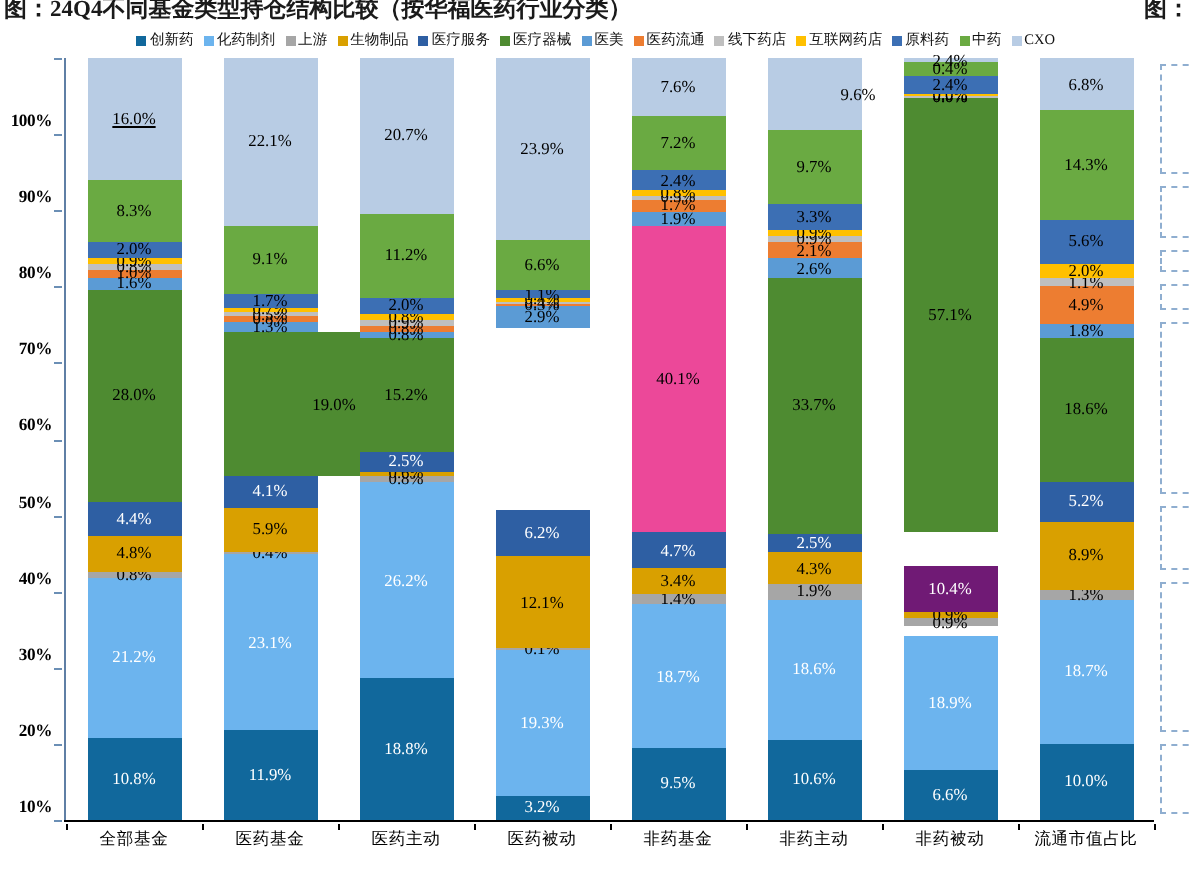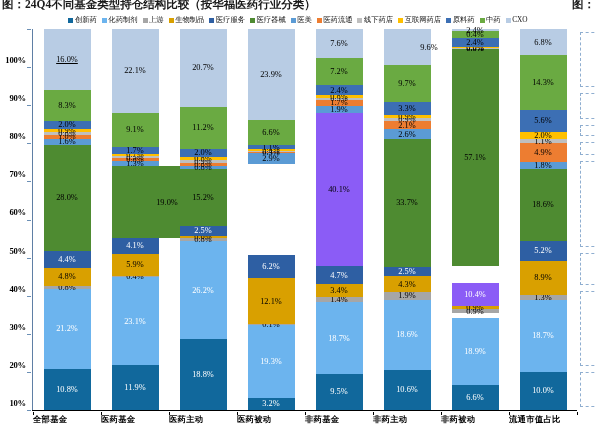--- a/index.html
+++ b/index.html
@@ -65,22 +65,22 @@
     overflow:visible;
   }
   .seg span{
     font-size:8.4px;line-height:9px;white-space:nowrap;
     font-family:"Liberation Serif","DejaVu Serif",serif;
   }
   .xlabels{
     position:absolute;left:33px;top:383px;width:544px;height:14px;
   }
   .xlab{
-    position:absolute;top:2px;
-    font-size:8.3px;font-weight:bold;color:#000;white-space:nowrap;
+    position:absolute;top:2px;text-align:center;
+    font-size:8.3px;font-weight:normal;color:#000;white-space:nowrap;
     letter-spacing:0.3px;
   }
   .xtick{position:absolute;top:0;width:1px;height:3px;background:#000;}
   
   #annots{position:absolute;right:0;top:29px;width:22px;height:381px;}
   .brk{
     position:absolute;right:-4px;width:20px;
     border:1.2px dashed #8faed0;border-right:none;
     box-sizing:border-box;
   }
@@ -345,21 +345,21 @@
         </div>
         <div class="seg" style="height: 5.33934px; bottom: 107.55px; top: auto; background: rgb(166, 166, 166);">
           <span style="color: rgb(0, 0, 0);">1.4%</span>
         </div>
         <div class="seg" style="height: 12.967px; bottom: 112.889px; top: auto; background: rgb(217, 160, 0);">
           <span style="color: rgb(0, 0, 0);">3.4%</span>
         </div>
         <div class="seg" style="height: 17.9249px; bottom: 125.856px; top: auto; background: rgb(46, 95, 163);">
           <span style="color: rgb(255, 255, 255);">4.7%</span>
         </div>
-        <div class="seg" style="height: 152.934px; bottom: 143.781px; top: auto; background: #8b5cf6;">
+        <div class="seg" style="height: 152.934px; bottom: 143.781px; top: auto; background: #ec4899;">
           <span style="color: rgb(0, 0, 0);">40.1%</span>
         </div>
         <div class="seg" style="height: 7.24625px; bottom: 296.715px; top: auto; background: rgb(91, 155, 213);">
           <span style="color: rgb(0, 0, 0);">1.9%</span>
         </div>
         <div class="seg" style="height: 6.48348px; bottom: 303.961px; top: auto; background: rgb(237, 125, 49);">
           <span style="color: rgb(0, 0, 0);">1.7%</span>
         </div>
         <div class="seg" style="height: 1.90691px; bottom: 310.444px; top: auto; background: rgb(191, 191, 191);">
           <span style="color: rgb(0, 0, 0);">0.5%</span>
@@ -424,21 +424,21 @@
         </div>
         <div class="seg" style="height: 67px; bottom: 25.146px; top: auto; background: rgb(108, 180, 238);">
           <span style="color: rgb(255, 255, 255);">18.9%</span>
         </div>
         <div class="seg" style="height: 3.429px; bottom: 97.155px; top: auto; background: rgb(166, 166, 166);">
           <span style="color: rgb(0, 0, 0);">0.9%</span>
         </div>
         <div class="seg" style="height: 3.429px; bottom: 100.584px; top: auto; background: rgb(217, 160, 0);">
           <span style="color: rgb(0, 0, 0);">0.9%</span>
         </div>
-        <div class="seg" style="height: 23px; bottom: 104.013px; top: auto; background: #8b5cf6;">
+        <div class="seg" style="height: 23px; bottom: 104.013px; top: auto; background: #701a75;">
           <span style="color: rgb(255, 255, 255);">10.4%</span>
         </div>
         <div class="seg" style="height: 217.551px; bottom: 143.637px; top: auto; background: rgb(78, 139, 49);">
           <span style="color: rgb(0, 0, 0);">57.1%</span>
         </div>
         <div class="seg" style="height: 0.381px; bottom: 361.188px; top: auto; background: rgb(91, 155, 213);">
           <span style="color: rgb(0, 0, 0);">0.0%</span>
         </div>
         <div class="seg" style="height: 0.381px; bottom: 361.569px; top: auto; background: rgb(237, 125, 49);">
           <span style="color: rgb(0, 0, 0);">0.0%</span>

